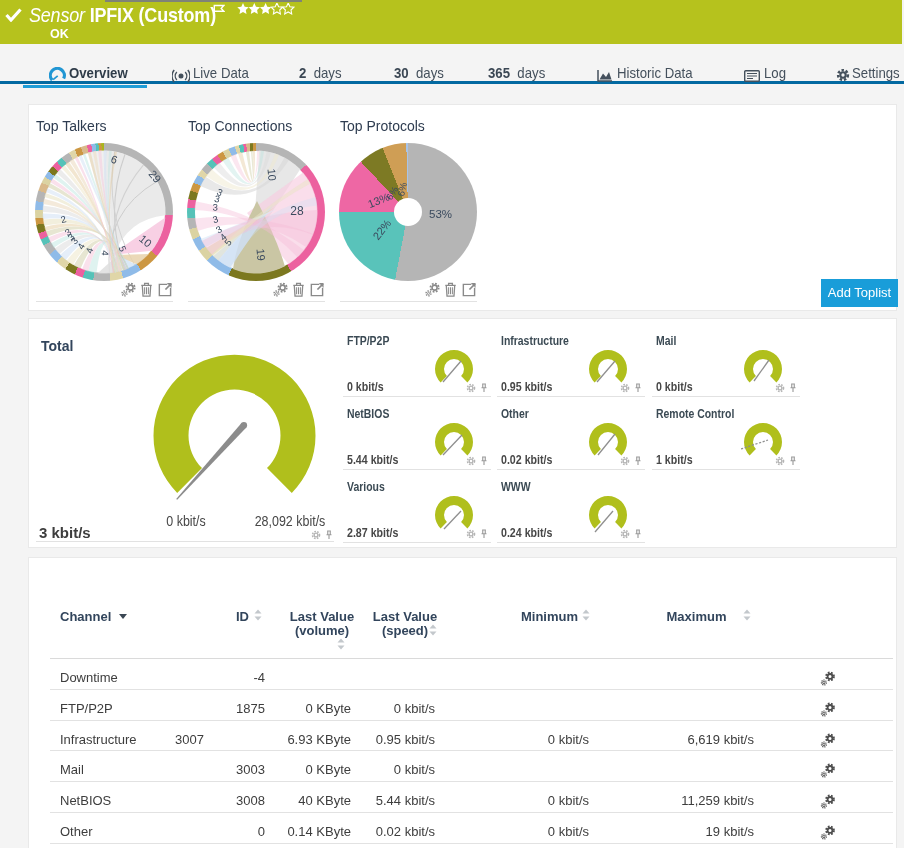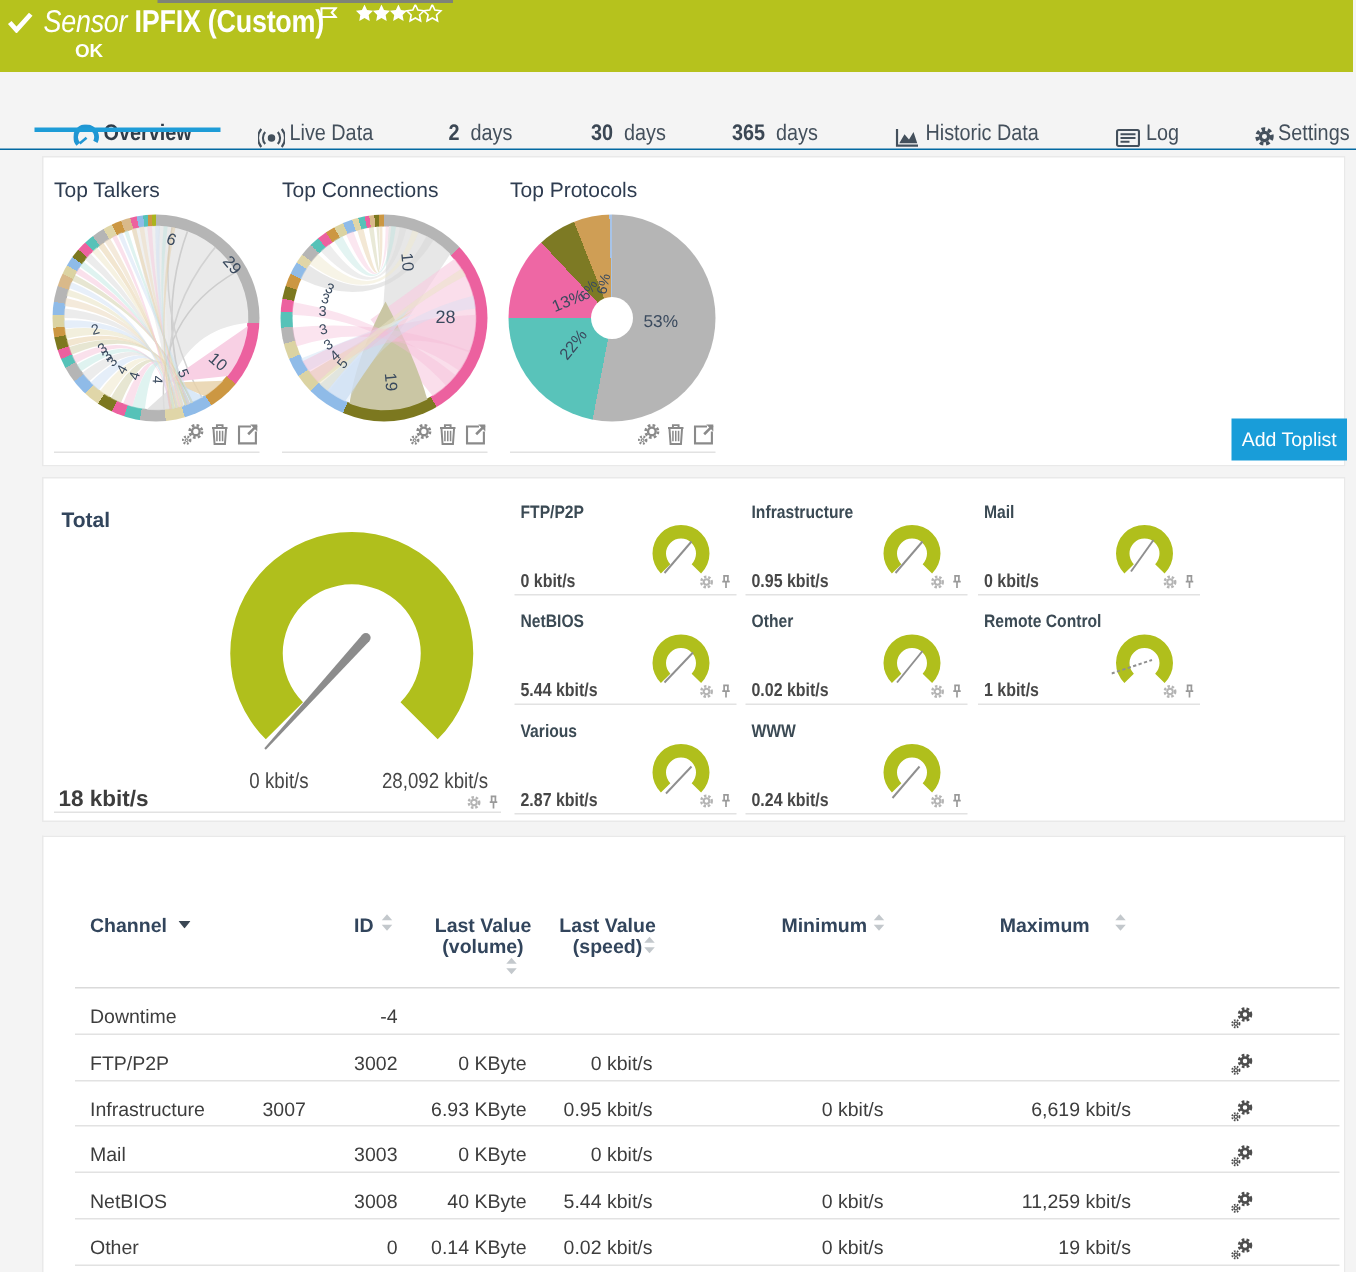--- a/index.html
+++ b/index.html
@@ -2,21 +2,21 @@
 <html><head><meta charset="utf-8"><style>
 *{margin:0;padding:0;box-sizing:border-box}
 html,body{width:904px;height:848px;overflow:hidden;background:#f4f4f4;font-family:"Liberation Sans",sans-serif;position:relative}
 .abs{position:absolute}
 #hdr{position:absolute;left:0;top:0;width:902px;height:48px;background:#b6c21d}
 #topline{position:absolute;left:105px;top:0;width:197px;height:2px;background:#7f8377;z-index:5}
 .title{position:absolute;left:29px;top:3px;color:#fff;font-size:21px;white-space:nowrap;transform:scaleX(0.855);transform-origin:0 0;letter-spacing:-0.2px}
 .title i{font-style:italic;font-weight:400}
 .title b{font-weight:700}
 #ok{position:absolute;left:50px;top:27px;color:#fff;font-size:12.5px;font-weight:700}
-#tabs{position:absolute;left:0;top:60px;width:904px;height:40px;background:#f4f4f4;border-bottom:1px solid #0369a1}
+#tabs{position:absolute;left:0;top:44px;width:904px;height:40px;background:#f4f4f4;border-bottom:3px solid #0369a1}
 .tab{position:absolute;top:20px;font-size:15px;color:#44505c;white-space:nowrap;transform:scaleX(0.88);transform-origin:0 0}
 .tab b{font-weight:700;color:#3b4754}
 #uline{position:absolute;left:23px;top:85px;width:124px;height:3px;background:#1e9cd7;z-index:3}
 .panel{position:absolute;left:28px;width:869px;background:#fff;border:1px solid #e9e9e9}
 #p1{top:104px;height:207px}
 #p2{top:318px;height:230px}
 #p3{top:557px;height:292px;border-bottom:none}
 .ttl{position:absolute;font-size:14px;font-weight:400;color:#2e3c50}
 .cellsep{position:absolute;height:1px;background:#e2e2e2}
 .icongrp{position:absolute;display:flex;gap:7px;align-items:center}
@@ -266,21 +266,21 @@
  <div class="ttl" style="left:12px;top:19px;font-weight:700;color:#32455c">Total</div>
  <div class="abs" style="left:120px;top:32px">
       <svg width="171" height="170" viewBox="0 0 171 170">
         <path d="M28.2 141.9 A81 81 0 1 1 142.8 141.9 L118.0 117.1 A46 46 0 1 0 53.0 117.1 Z" fill="#b0bf1c"></path>
         <polygon points="92.5,72.1 97.3,76.4 28.2,148.8 27.2,147.9" fill="#8c8c8c"></polygon>
         <circle cx="94.9" cy="74.2" r="3.2" fill="#8c8c8c"></circle>
       </svg>
     </div>
  <div class="mmlab" style="left:102px;top:194px">0 kbit/s</div>
  <div class="mmlab" style="left:206px;top:194px">28,092 kbit/s</div>
- <div style="position:absolute;left:10px;top:205px;font-size:15px;font-weight:700;color:#3d3d3d">18 kbit/s</div>
+ <div style="position:absolute;left:10px;top:205px;font-size:15px;font-weight:700;color:#3d3d3d">3 kbit/s</div>
  <div class="icongrp" style="left:282px;top:211px;gap:3px">
       <svg width="10" height="10" viewBox="0 0 16 16">
         <circle cx="8" cy="8" r="5.6" fill="none" stroke="#b4b4b4" stroke-width="2.6" stroke-dasharray="2.6 2"></circle>
         <circle cx="8" cy="8" r="4" fill="#b4b4b4"></circle>
         <circle cx="8" cy="8" r="1.9" fill="#fff"></circle>
       </svg>
       <svg width="10" height="10" viewBox="0 0 16 16">
         <path d="M5 1.5 H11 M6 1.5 V7 M10 1.5 V7 M4 7.5 H12 M8 8 V14.5" stroke="#9a9a9a" stroke-width="1.8" fill="none"></path>
       </svg>
     </div>
@@ -488,21 +488,21 @@
       <svg width="16" height="15" viewBox="0 0 16 15">
         <circle cx="10" cy="5.4" r="3.9" fill="none" stroke="#4d4d4d" stroke-width="1.9" stroke-dasharray="1.75 1.4"></circle>
         <circle cx="10" cy="5.4" r="2.4" fill="none" stroke="#4d4d4d" stroke-width="1.8"></circle>
         <circle cx="3.9" cy="11.5" r="2.4" fill="none" stroke="#4d4d4d" stroke-width="1.3" stroke-dasharray="1.05 0.9"></circle>
         <circle cx="3.9" cy="11.5" r="1.5" fill="#4d4d4d"></circle>
         <circle cx="3.9" cy="11.5" r="0.7" fill="#fff"></circle>
       </svg>
     </div>
     <div class="cellsep" style="left:21px;top:131px;width:843px"></div>
     <div class="td" style="left:31px;top:143px">FTP/P2P</div>
-    <div class="td" style="left:146px;top:143px;width:90px;text-align:right">3002</div>
+    <div class="td" style="left:146px;top:143px;width:90px;text-align:right">1875</div>
     <div class="td" style="left:232px;top:143px;width:90px;text-align:right">0 KByte</div>
     <div class="td" style="left:316px;top:143px;width:90px;text-align:right">0 kbit/s</div>
     <div class="td" style="left:460px;top:143px;width:100px;text-align:right"></div>
     <div class="td" style="left:615px;top:143px;width:110px;text-align:right"></div>
     <div class="abs" style="left:791px;top:144px">
       <svg width="16" height="15" viewBox="0 0 16 15">
         <circle cx="10" cy="5.4" r="3.9" fill="none" stroke="#4d4d4d" stroke-width="1.9" stroke-dasharray="1.75 1.4"></circle>
         <circle cx="10" cy="5.4" r="2.4" fill="none" stroke="#4d4d4d" stroke-width="1.8"></circle>
         <circle cx="3.9" cy="11.5" r="2.4" fill="none" stroke="#4d4d4d" stroke-width="1.3" stroke-dasharray="1.05 0.9"></circle>
         <circle cx="3.9" cy="11.5" r="1.5" fill="#4d4d4d"></circle>

